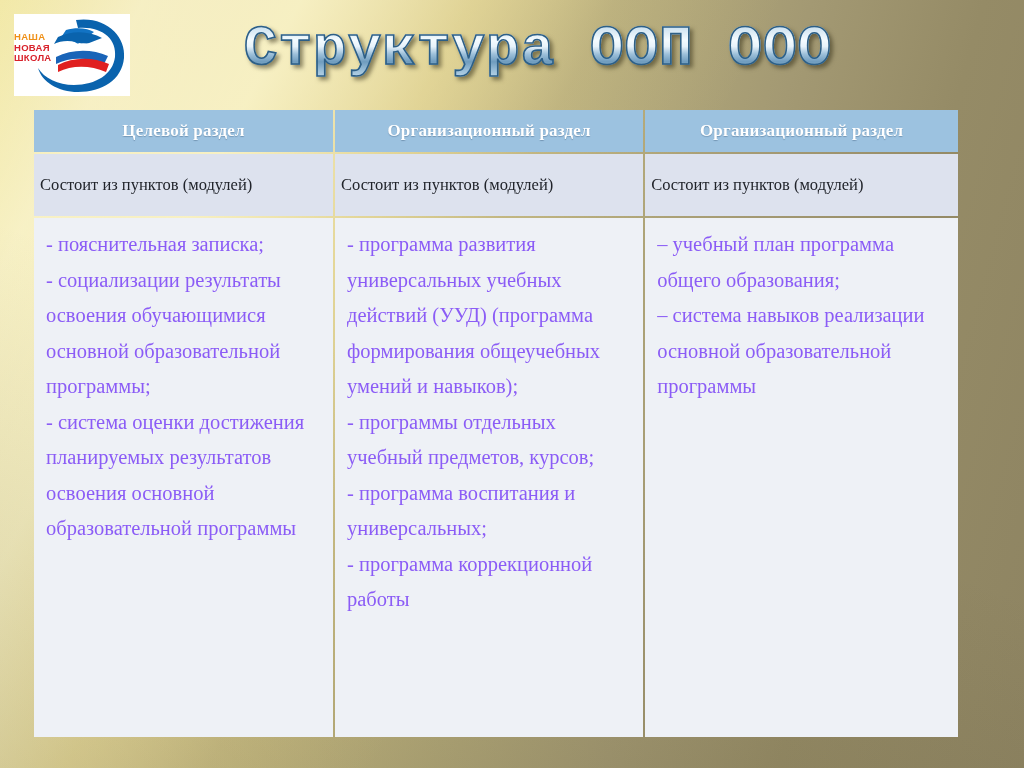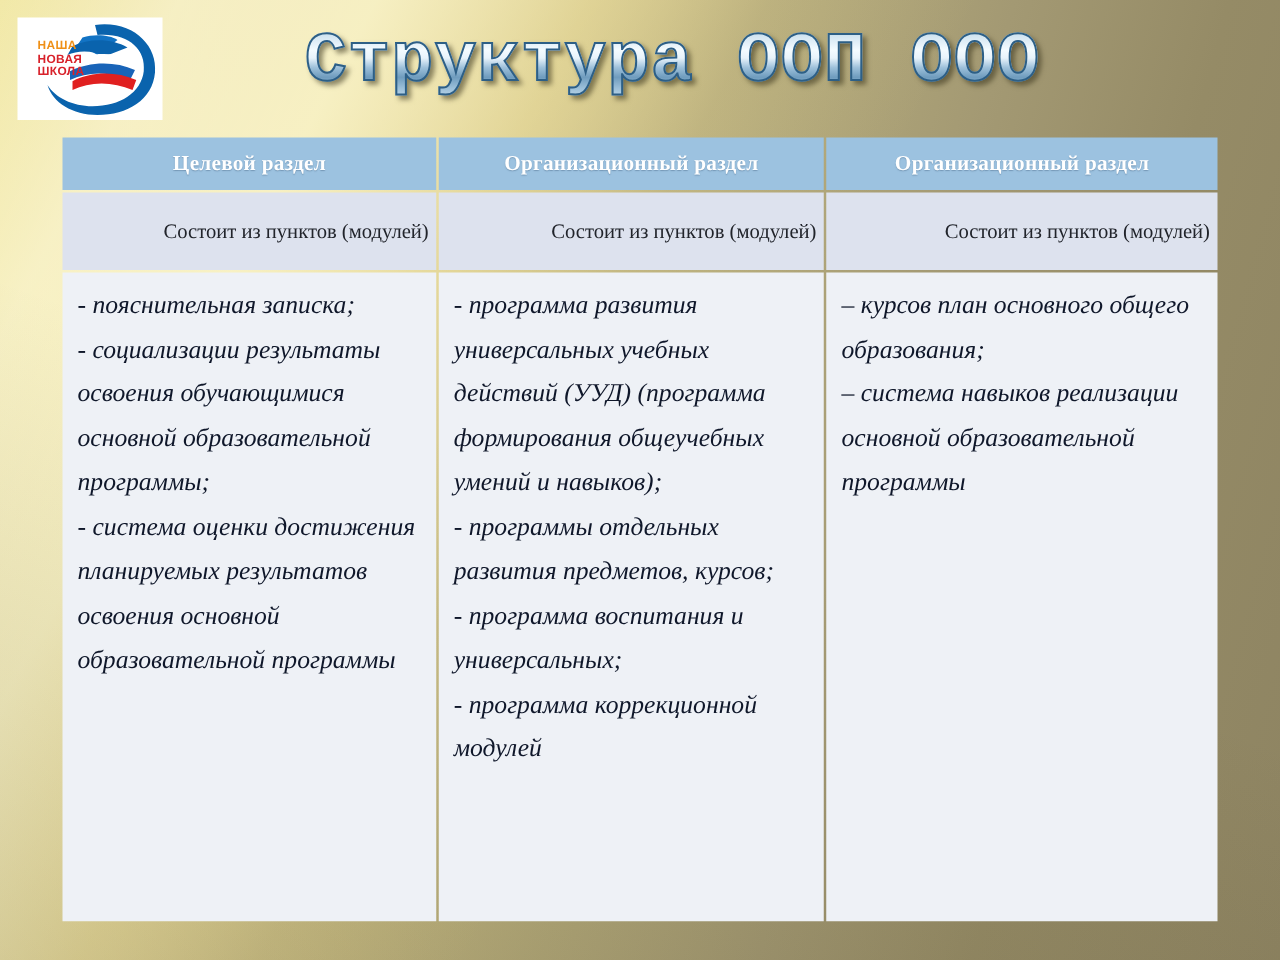--- a/index.html
+++ b/index.html
@@ -57,21 +57,21 @@
     left: 14px;
     top: 14px;
     width: 116px;
     height: 82px;
     background: #ffffff;
     z-index: 4;
     overflow: hidden;
   }
   #logo .logo-words {
     position: absolute;
-    left: 16px;
+    left: 0;
     top: 18px;
     line-height: 10.5px;
     font-family: "Liberation Sans", sans-serif;
     font-weight: bold;
     font-size: 9.5px;
     letter-spacing: 0.3px;
     z-index: 3;
   }
   #logo .w1 { color: #ef9017; display: block; }
   #logo .w2 { color: #d8212a; display: block; }
@@ -104,21 +104,21 @@
         #c9e0ef 100%);
     -webkit-background-clip: text;
     background-clip: text;
     color: transparent;
     filter: drop-shadow(3px 3px 2px rgba(55,50,25,0.55));
   }
 
   
   #table-wrap {
     position: absolute;
-    left: 48px;
+    left: 32px;
     top: 108px;
     width: 928px;
     height: 631px;
     z-index: 2;
   }
   table.struct {
     width: 100%;
     height: 100%;
     border-collapse: separate;
     border-spacing: 2px;
@@ -139,35 +139,34 @@
     vertical-align: middle;
     padding: 2px 4px;
     letter-spacing: 0.2px;
     text-shadow: 0 1px 1px rgba(40,70,100,0.35);
   }
   td.subhdr {
     background: #dde2ee;
     color: #21242b;
     font-family: "Liberation Serif", serif;
     font-size: 16.5px;
-    text-align: right;
+    text-align: left;
     vertical-align: middle;
     height: 58px;
     line-height: 26px;
     padding: 2px 6px;
   }
   td.body {
     background: #eef1f6;
-    color: #0f172a;
+    color: #8b5cf6;
     font-family: "Liberation Serif", serif;
     font-size: 20.5px;
     line-height: 35.5px;
     vertical-align: top;
     padding: 9px 10px 10px 12px;
-    font-style: italic;
   }
   td.body .ln { display: block; white-space: normal; }
 </style>
 </head>
 <body>
 
 <div id="slide">
 
   <div id="logo">
     <svg width="116" height="82" viewBox="0 0 116 82">
@@ -208,26 +207,26 @@
           <td class="subhdr">Состоит из пунктов (модулей)</td>
         </tr>
         <tr>
           <td class="body">
             <span class="ln">- пояснительная записка;</span>
             <span class="ln">- социализации результаты освоения обучающимися основной образовательной программы;</span>
             <span class="ln">- система оценки достижения планируемых результатов освоения основной образовательной программы</span>
           </td>
           <td class="body">
             <span class="ln">- программа развития универсальных учебных действий (УУД) (программа формирования общеучебных умений и навыков);</span>
-            <span class="ln">- программы отдельных развития предметов, курсов;</span>
+            <span class="ln">- программы отдельных учебный предметов, курсов;</span>
             <span class="ln">- программа воспитания и универсальных;</span>
-            <span class="ln">- программа коррекционной модулей</span>
+            <span class="ln">- программа коррекционной работы</span>
           </td>
           <td class="body">
-            <span class="ln">– курсов план основного общего образования;</span>
+            <span class="ln">– учебный план программа общего образования;</span>
             <span class="ln">– система навыков реализации основной образовательной программы</span>
           </td>
         </tr>
       </tbody>
     </table>
   </div>
 
 </div>
 
 </body></html>

